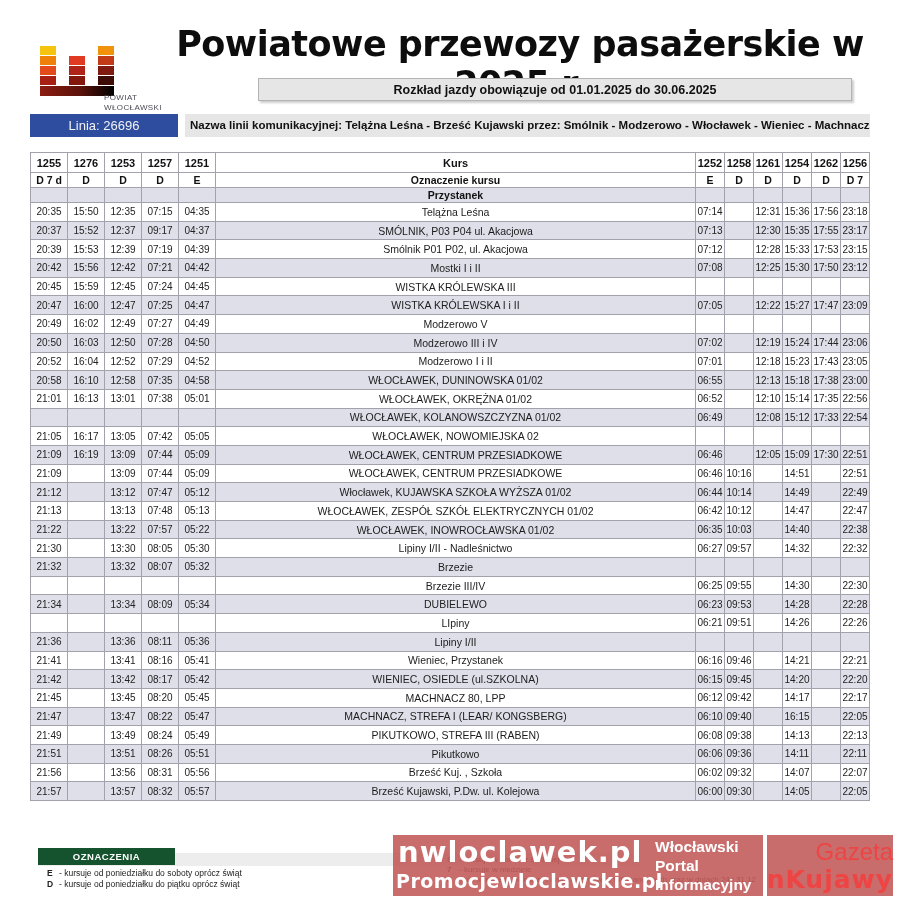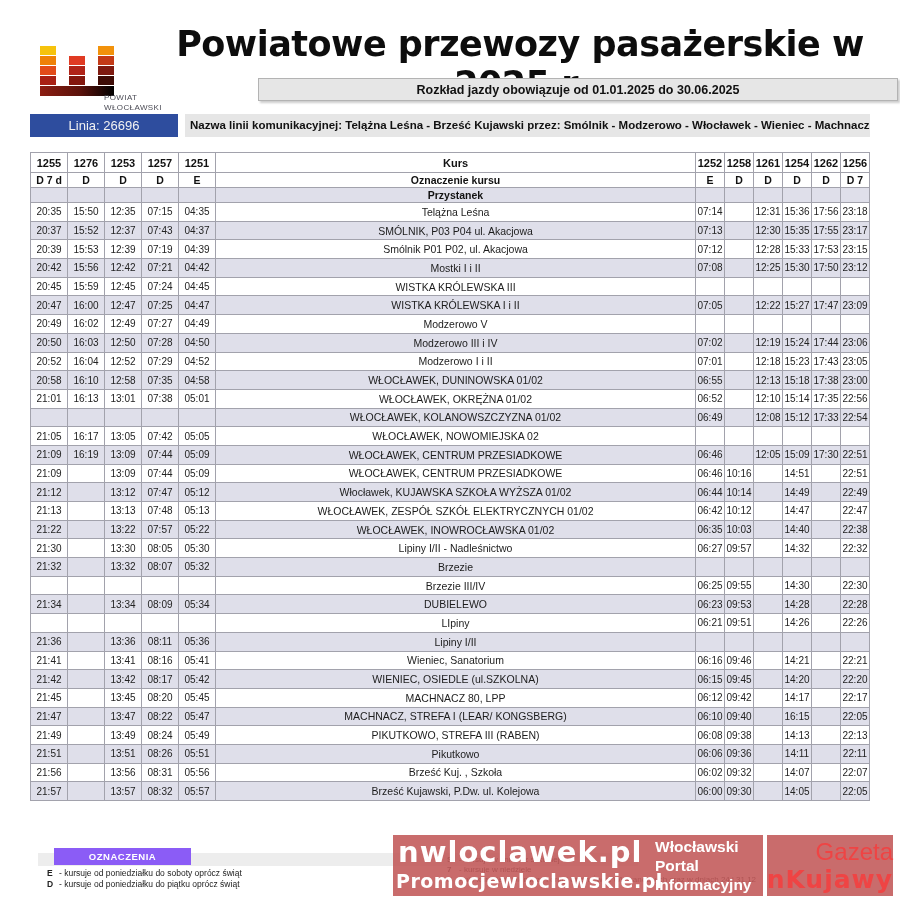--- a/index.html
+++ b/index.html
@@ -20,21 +20,21 @@
     grid-template-columns:16px 11px 16px 11px 16px;
     grid-template-rows:9px 9px 9px 9px 10px;gap:1px;}
   .mosaic div{width:100%;height:100%;}
   .m-empty{background:transparent;}
   .m-conn{grid-column:1 / span 5;background:linear-gradient(90deg,#8C1D12,#5a120b 55%,#000);}
   .logo-caption{
     position:absolute;left:48px;top:49px;font-size:8px;line-height:10px;
     color:#4b4b55;letter-spacing:0.4px;white-space:nowrap;
   }
   .validity-bar{
-    position:absolute;left:258px;top:78px;width:640px;height:23px;line-height:23px;
+    position:absolute;left:258px;top:78px;width:594px;height:23px;line-height:23px;
     background:#e6e6e6;border:1px solid #b3b3b3;box-shadow:2px 2px 2px rgba(0,0,0,0.2);
     text-align:center;font-size:12.5px;font-weight:bold;color:#111;
   }
   .linia-box{
     position:absolute;left:30px;top:114px;width:148px;height:23px;line-height:23px;
     background:#2E4D9E;color:#f2f2f2;text-align:center;font-size:13px;
   }
   .route-bar{
     position:absolute;left:185px;top:114px;width:685px;height:23px;line-height:23px;
     background:#e6e6e6;font-size:11.5px;font-weight:bold;color:#111;
@@ -51,22 +51,22 @@
   tr.codes th{height:20px;font-size:11px;font-weight:bold;color:#111;background:#fff;}
   tr.marks th{height:15px;font-size:10.5px;font-weight:bold;color:#111;background:#fff;}
   tr.prz td{height:15px;font-size:10.5px;font-weight:bold;background:#DFDFEA;color:#111;}
   tbody.data td{height:18.7px;font-size:10px;color:#222;}
   tbody.data td.stop{font-size:10.5px;color:#1c1c1c;}
   tbody.data tr.alt td{background:#DFDFEA;}
 
   
   .legend-strip{position:absolute;left:38px;top:853px;width:600px;height:13px;background:#ededed;z-index:0;}
   .legend-title{
-    position:absolute;left:54px;top:848px;width:137px;height:17px;line-height:17px;
-    background:#8b5cf6;color:#fff;font-size:9.5px;font-weight:bold;text-align:center;
+    position:absolute;left:38px;top:848px;width:137px;height:17px;line-height:17px;
+    background:#14532d;color:#fff;font-size:9.5px;font-weight:bold;text-align:center;
     letter-spacing:0.5px;z-index:2;
   }
   .legend-left{position:absolute;left:47px;top:868px;font-size:8.5px;line-height:10.5px;color:#222;z-index:2;}
   .legend-mid{position:absolute;left:447px;top:855px;font-size:8px;line-height:10px;color:#333;z-index:1;white-space:nowrap;}
   .legend-line .code{display:inline-block;width:12px;font-weight:bold;}
 
   
   .watermark{position:absolute;left:393px;top:835px;width:500px;height:61px;display:flex;z-index:5;}
   .wm-main{width:380px;background:rgba(193,88,88,0.88);position:relative;color:#fff;}
   .wm-site{position:absolute;left:5px;top:1px;font-size:29px;line-height:32px;font-weight:800;letter-spacing:1px;
@@ -191,21 +191,21 @@
           <td data-interactable="false"></td>
           <td data-interactable="false">12:31</td>
           <td data-interactable="false">15:36</td>
           <td data-interactable="false">17:56</td>
           <td data-interactable="false">23:18</td>
         </tr>
         <tr data-interactable="false" class="alt">
           <td data-interactable="false">20:37</td>
           <td data-interactable="false">15:52</td>
           <td data-interactable="false">12:37</td>
-          <td data-interactable="false">07:43</td>
+          <td data-interactable="false">09:17</td>
           <td data-interactable="false">04:37</td>
           <td data-interactable="false" class="stop">SMÓLNIK, P03 P04 ul. Akacjowa</td>
           <td data-interactable="false">07:13</td>
           <td data-interactable="false"></td>
           <td data-interactable="false">12:30</td>
           <td data-interactable="false">15:35</td>
           <td data-interactable="false">17:55</td>
           <td data-interactable="false">23:17</td>
         </tr>
         <tr data-interactable="false">
@@ -515,21 +515,21 @@
           <td data-interactable="false"></td>
           <td data-interactable="false"></td>
           <td data-interactable="false"></td>
         </tr>
         <tr data-interactable="false">
           <td data-interactable="false">21:41</td>
           <td data-interactable="false"></td>
           <td data-interactable="false">13:41</td>
           <td data-interactable="false">08:16</td>
           <td data-interactable="false">05:41</td>
-          <td data-interactable="false" class="stop">Wieniec, Sanatorium</td>
+          <td data-interactable="false" class="stop">Wieniec, Przystanek</td>
           <td data-interactable="false">06:16</td>
           <td data-interactable="false">09:46</td>
           <td data-interactable="false"></td>
           <td data-interactable="false">14:21</td>
           <td data-interactable="false"></td>
           <td data-interactable="false">22:21</td>
         </tr>
         <tr data-interactable="false" class="alt">
           <td data-interactable="false">21:42</td>
           <td data-interactable="false"></td>

